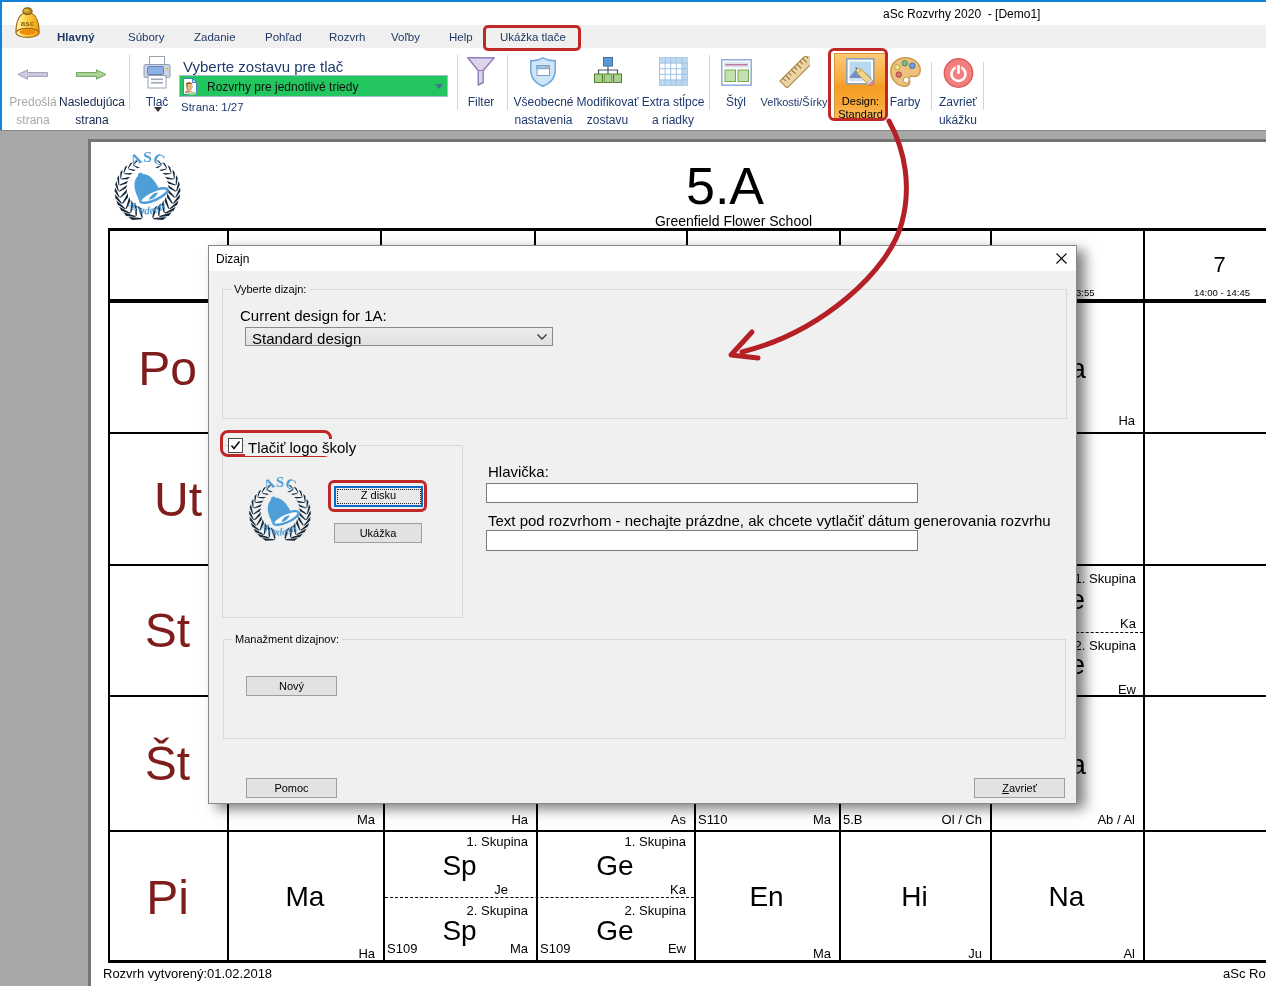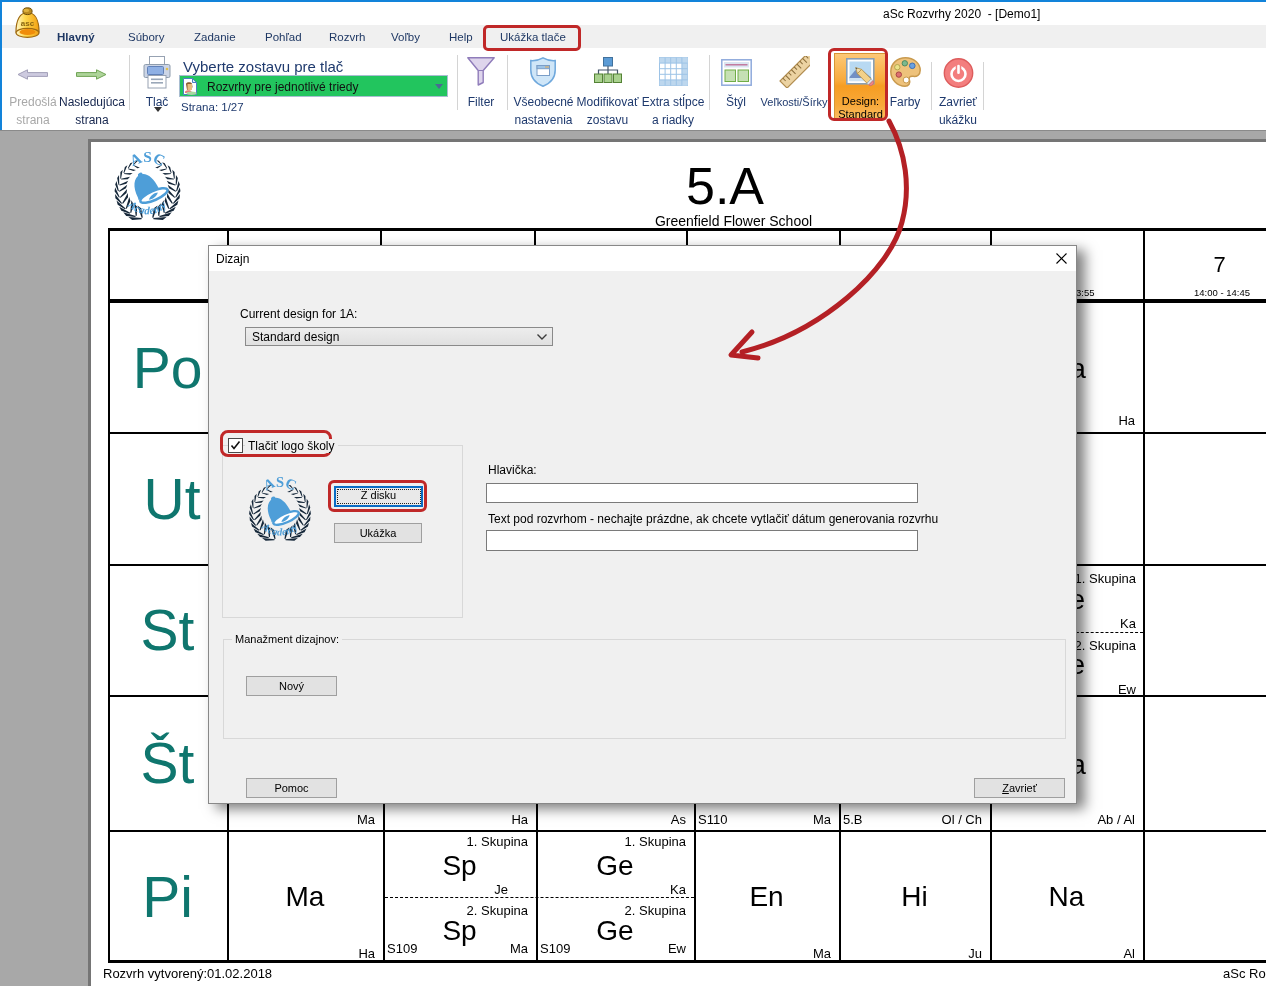--- a/index.html
+++ b/index.html
@@ -12,28 +12,28 @@
 #ribbon{position:absolute;left:2px;top:48px;width:1264px;height:82px;background:#fff;}
 .sep{position:absolute;width:1px;background:#d4d4d4;}
 .rlab{position:absolute;font-size:12px;color:#1f3a6e;text-align:center;line-height:18px;white-space:nowrap;transform:translateX(-50%);}
 #preview{position:absolute;left:0;top:130px;width:1266px;height:856px;background:#a8a8a8;border-top:1px solid #8a8a8a;box-sizing:border-box;}
 #page{position:absolute;left:88px;top:8px;width:1178px;height:848px;background:#fff;border-left:3px solid #757575;border-top:3px solid #757575;box-sizing:border-box;overflow:hidden;}
 
 #pg{position:absolute;left:-91px;top:-141px;width:1400px;height:1000px;}
 .vl{position:absolute;background:#000;}
 .hl{position:absolute;background:#000;}
 .cellbig{position:absolute;font-size:28px;color:#000;transform:translate(-50%,-50%);white-space:nowrap;}
-.daylab{position:absolute;font-size:57px;color:#0f766e;transform:translate(-50%,-50%);white-space:nowrap;}
+.daylab{position:absolute;font-size:48px;color:#7f1d1d;transform:translate(-50%,-50%);white-space:nowrap;}
 .sm{position:absolute;font-size:13px;color:#000;white-space:nowrap;}
 .smr{position:absolute;font-size:13px;color:#000;white-space:nowrap;transform:translateX(-100%);}
 .dot{position:absolute;border-top:1.5px dashed #000;}
 #dlg{position:absolute;left:208px;top:245px;width:869px;height:559px;background:#f0f0f0;border:1px solid #888;box-sizing:border-box;box-shadow:8px 5px 12px rgba(0,0,0,0.5);}
 .gb{position:absolute;border:1px solid #d8d8d8;}
 .gbl{position:absolute;top:-7px;left:8px;background:#f0f0f0;padding:0 3px;font-size:11px;color:#000;white-space:nowrap;}
-.dtext{position:absolute;font-size:12px;color:#000;white-space:nowrap;}
+.dtext{position:absolute;font-size:15px;color:#000;white-space:nowrap;}
 .btn{position:absolute;background:#e2e2e2;border:1px solid #9f9f9f;box-sizing:border-box;font-size:11px;color:#000;text-align:center;}
 .inp{position:absolute;background:#fff;border:1px solid #7a7a7a;box-sizing:border-box;}
 .redbox{position:absolute;border:3.5px solid #c02828;border-radius:8px;box-sizing:border-box;}
 </style></head>
 <body>
 <svg width="0" height="0" style="position:absolute;">
 <defs>
 <path id="lf" d="M7.5,0 L-3.5,-7.2 L1.2,-7.2 L8,-1 Z M7.5,0 L-3.5,7.2 L1.2,7.2 L8,1 Z"></path>
 <g id="asclogo">
 <g fill="#16283a">
@@ -254,21 +254,21 @@
 <div class="hl" style="left:108px;top:829px;width:1190px;height:2px;"></div>
 <div class="hl" style="left:108px;top:959px;width:1190px;height:3px;"></div>
 <div class="dot" style="left:992px;top:631px;width:151px;"></div>
 <div class="dot" style="left:385px;top:896px;width:309px;"></div>
 
 <div class="cellbig" style="left:1219.5px;top:264px;font-size:22px;">7</div>
 <div class="cellbig" style="left:1222px;top:290.5px;font-size:9.5px;">14:00 - 14:45</div>
 <div class="cellbig" style="left:1066.5px;top:290.5px;font-size:9.5px;">13:10 - 13:55</div>
 
 <div class="daylab" style="left:167.5px;top:366.5px;">Po</div>
-<div class="daylab" style="left:172px;top:497.5px;">Ut</div>
+<div class="daylab" style="left:178px;top:497.5px;">Ut</div>
 <div class="daylab" style="left:167.5px;top:629px;">St</div>
 <div class="daylab" style="left:167.5px;top:762px;">Št</div>
 <div class="daylab" style="left:167.5px;top:896px;">Pi</div>
 
 <div class="cellbig" style="left:1066.5px;top:368px;">Ma</div>
 <div class="smr" style="left:1135px;top:412px;">Ha</div>
 
 <div class="smr" style="left:1136px;top:570px;">1. Skupina</div>
 <div class="cellbig" style="left:1066.5px;top:599px;">Ge</div>
 <div class="smr" style="left:1136px;top:615px;">Ka</div>
@@ -313,20 +313,23 @@
 <div class="sm" style="left:1223px;top:964.5px;">aSc Rozvrhy</div>
 </div>
     </div>
 </div>
 <div id="dlg">
 <div style="position:absolute;left:0;top:0;width:100%;height:25px;background:#fff;"></div>
 <span class="dtext" style="left:7px;top:6px;font-size:12px;">Dizajn</span>
 <svg class="abs" style="left:847px;top:7px;" width="11" height="11">
       <path d="M0.5,0.5 L10.5,10.5 M10.5,0.5 L0.5,10.5" stroke="#000" stroke-width="1.1"></path>
     </svg>
+<div class="gb" style="left:13px;top:43px;width:843px;height:128px;">
+      <span class="gbl">Vyberte dizajn:</span>
+    </div>
 <span class="dtext" style="left:31px;top:61px;">Current design for 1A:</span>
 <div class="abs" style="left:36px;top:81px;width:308px;height:18.5px;background:linear-gradient(#ededed,#e0e0e0);border:1px solid #8a8a8a;box-sizing:border-box;">
 <span class="dtext" style="left:6px;top:2px;">Standard design</span>
 <svg class="abs" style="left:291px;top:6px;" width="10" height="6">
         <path d="M0.5,0.5 L5,5 L9.5,0.5" stroke="#3c3c3c" stroke-width="1.4" fill="none"></path>
       </svg>
 </div>
 <div class="abs" style="left:19px;top:192px;width:15px;height:15px;background:#fff;border:1px solid #4a4a4a;box-sizing:border-box;z-index:3;">
 <svg width="13" height="13" style="position:absolute;left:0;top:0;">
         <path d="M2.5,6.5 L5,9.5 L10.5,2.5" stroke="#111" stroke-width="1.6" fill="none"></path>

